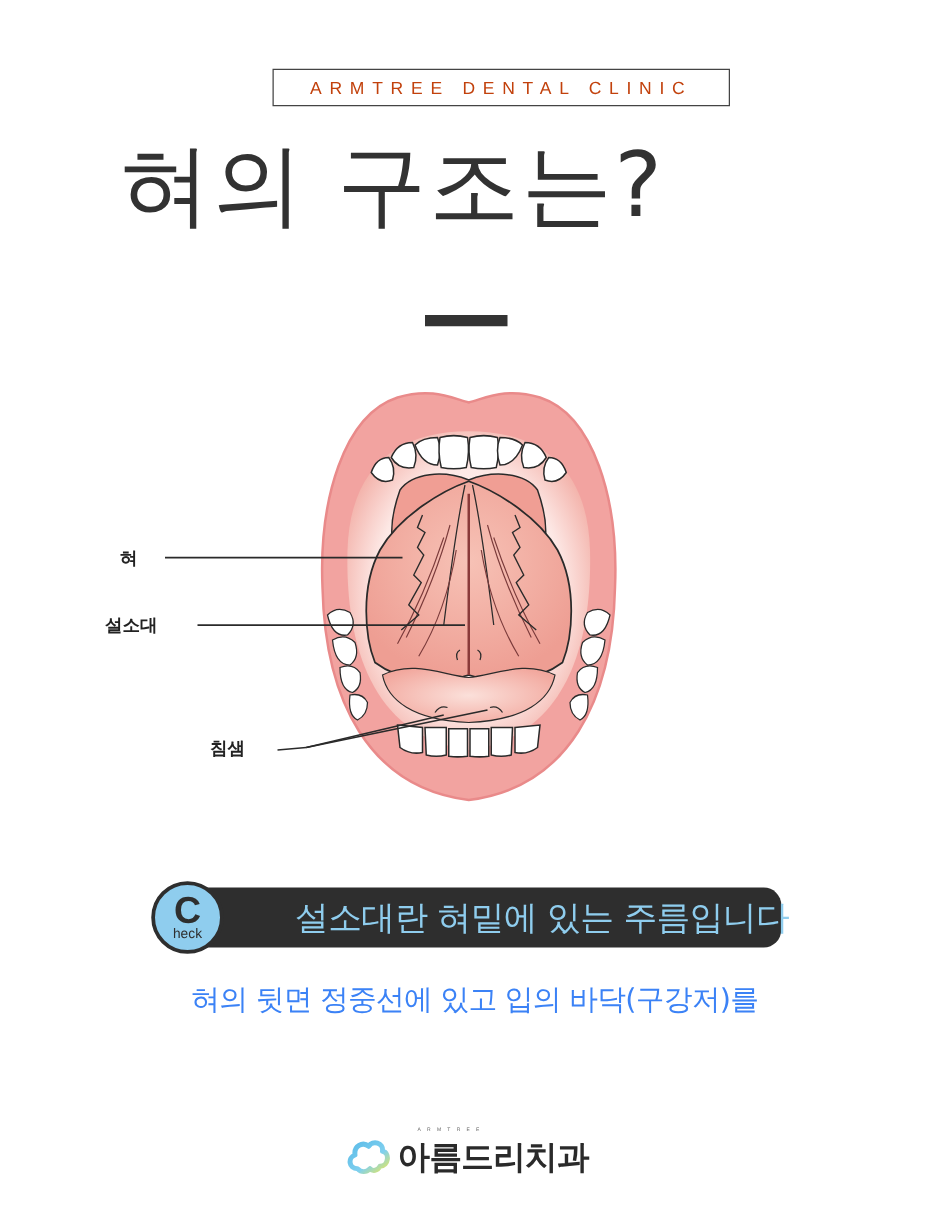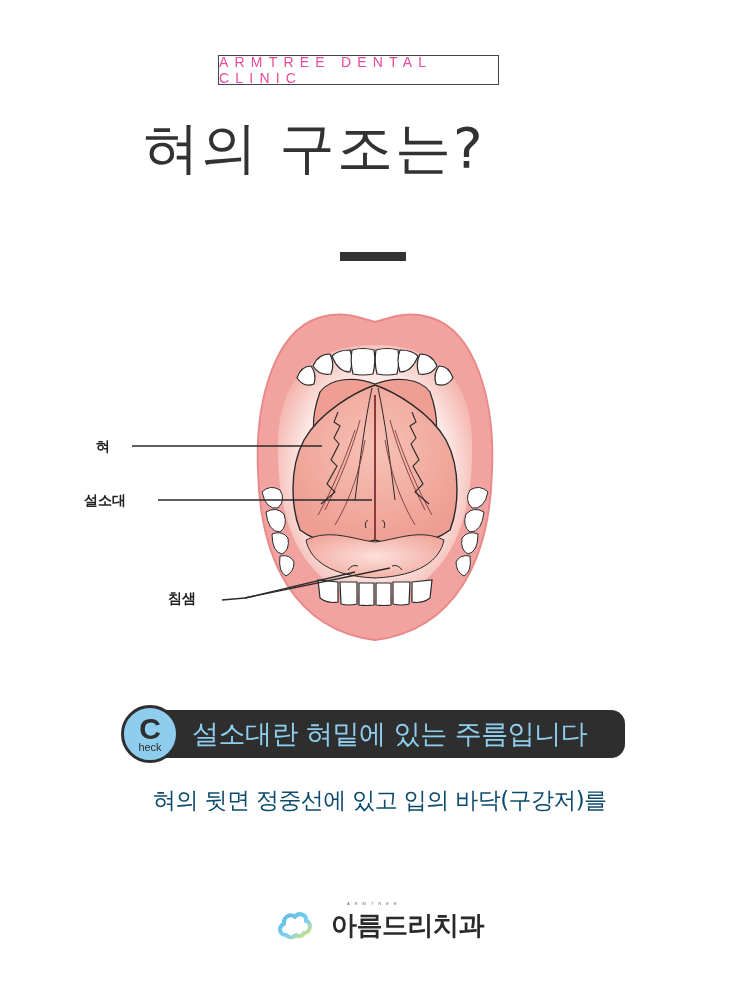--- a/index.html
+++ b/index.html
@@ -1,64 +1,65 @@
 <!DOCTYPE html>
 <html><head>
 <meta charset="utf-8">
 <style>
   * { box-sizing: border-box; margin: 0; padding: 0; }
   html, body { width: 750px; height: 985px; background: #ffffff; overflow: hidden; }
   body { position: relative; font-family: "DejaVu Sans", "Liberation Sans", sans-serif; color: #333; }
 
   .brand-box {
-    position: absolute; left: 218px; top: 55px; width: 281px; height: 30px;
+    position: absolute; left: 218px; top: 55px; width: 366px; height: 30px;
     border: 1.5px solid #444; display: flex; align-items: center; justify-content: center;
     font-family: "Liberation Sans", sans-serif; font-size: 14px; letter-spacing: 6.2px;
-    color: #ec4899; padding-left: 0;
+    color: #c2410c; padding-left: 0;
   }
   .title {
     position: absolute; left: 0; top: 98px; width: 628px; text-align: center;
-    font-family: "DejaVu Sans", sans-serif; font-size: 56px; font-weight: 400;
+    font-family: "DejaVu Sans", sans-serif; font-size: 72px; font-weight: 400;
     color: #323232; letter-spacing: 2px; line-height: 100px;
   }
   .title-bar {
     position: absolute; left: 340px; top: 252px; width: 66px; height: 9px; background: #333;
   }
 
   .illustration { position: absolute; left: 0; top: 290px; width: 750px; height: 370px; }
   .label {
     position: absolute; font-size: 14px; font-weight: bold; color: #222;
     font-family: "DejaVu Sans", sans-serif;
   }
 
   .check-banner {
     position: absolute; left: 150px; top: 710px; width: 475px; height: 48px;
     background: #2e2e2e; border-radius: 14px;
     display: flex; align-items: center; padding-left: 42px;
   }
   .check-text {
     font-size: 27px; color: #8fcdee; letter-spacing: -0.5px; white-space: nowrap;
     font-family: "DejaVu Sans", sans-serif;
+    margin-left: 44px;
   }
   .check-badge {
     position: absolute; left: 121px; top: 705px; width: 58px; height: 58px; border-radius: 50%;
     background: #8fcdee; border: 3px solid #2e2e2e;
     display: flex; flex-direction: column; align-items: center; justify-content: center;
   }
   .check-badge .c { font-size: 30px; font-weight: bold; color: #2e2e2e; line-height: 28px; font-family: "Liberation Sans", sans-serif; }
   .check-badge .h { font-size: 11px; color: #2e2e2e; line-height: 11px; margin-top: -1px; font-family: "Liberation Sans", sans-serif; text-align: right; }
 
   .desc {
     position: absolute; left: 153px; top: 782px; width: 520px;
-    font-size: 23px; line-height: 36px; color: #0c4a6e; letter-spacing: -0.6px;
+    font-size: 23px; line-height: 36px; color: #3b82f6; letter-spacing: -0.6px;
     font-family: "DejaVu Sans", sans-serif;
   }
 
   .logo { position: absolute; left: 276px; top: 908px; display: flex; align-items: center; }
-  .logo-text-wrap { position: relative; margin-left: 19px; }
+  .logo-text-wrap { position: relative; margin-left: 6px; }
   .logo-small {
     position: absolute; top: -7px; left: 16px; font-size: 4px; letter-spacing: 5px; color: #666;
     font-family: "Liberation Sans", sans-serif;
   }
   .logo-text { font-size: 26px; font-weight: bold; color: #2a2a2a; letter-spacing: -0.5px; font-family: "DejaVu Sans", sans-serif; }
 </style>
 </head>
 <body>
 
 <div class="brand-box">

